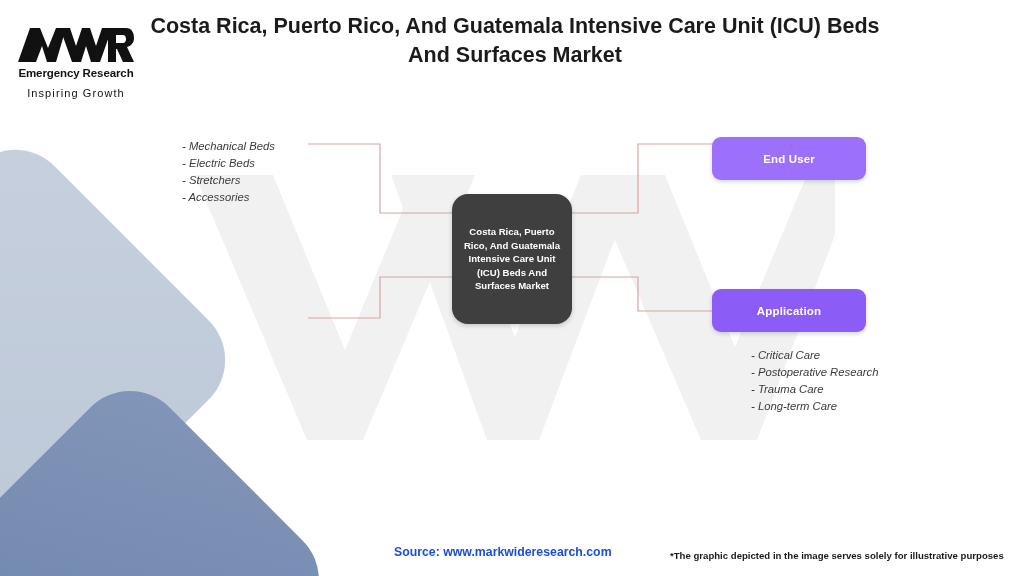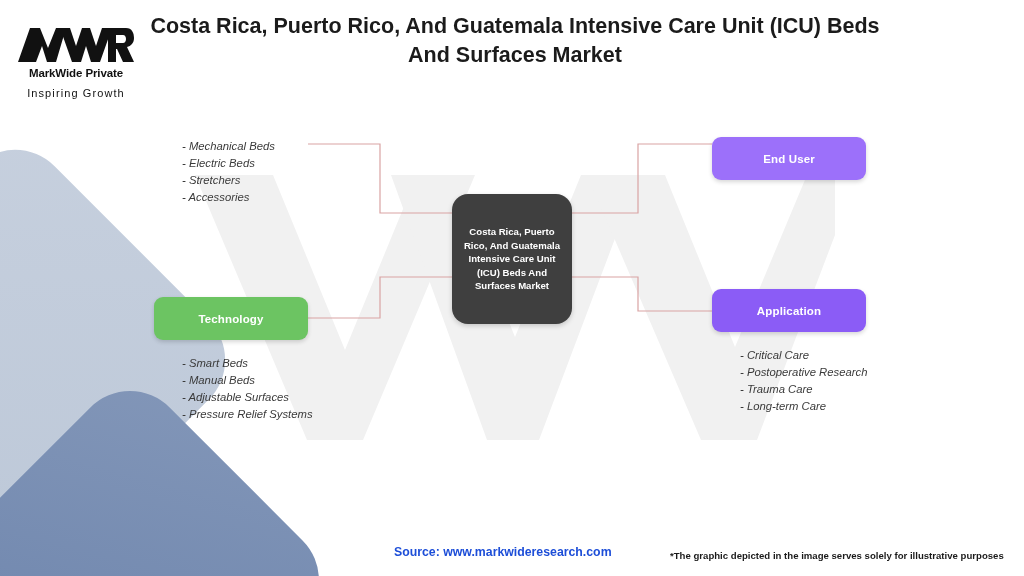--- a/index.html
+++ b/index.html
@@ -156,21 +156,21 @@
     white-space: nowrap;
   }
 
   .cat-product  { left: 154px; top: 123px; }
   .cat-product  .cat-list { margin-left: 28px; }
   .cat-tech     { left: 154px; top: 297px; }
   .cat-tech     .cat-list { margin-left: 28px; }
   .cat-enduser  { left: 712px; top: 137px; }
   .cat-enduser  .cat-list { margin-left: 28px; }
   .cat-app      { left: 712px; top: 289px; }
-  .cat-app      .cat-list { margin-left: 28px; }
+  .cat-app      .cat-list { margin-left: 39px; }
 
   
   .source {
     position: absolute;
     left: 394px;
     top: 545px;
     font-size: 12.3px;
     font-weight: bold;
     color: #1d4ed8;
   }
@@ -203,21 +203,21 @@
   </div>
 
   <div class="logo">
     <svg class="logo-mark" width="118" height="42" viewBox="0 0 118 42">
       <g fill="#111111">
         <path d="M2 38 L14 4 L24 4 L32 24 L40 4 L50 4 L40 38 L31 38 L26 22 L20 38 Z"></path>
         <path d="M44 4 L54 4 L60 22 L66 4 L74 4 L80 22 L86 4 L96 4 L84 38 L75 38 L70 22 L65 38 L56 38 Z"></path>
         <path d="M92 4 L110 4 C116 4 118 9 118 14 C118 19 115 22 111 23 L118 38 L107 38 L101 25 L100 25 L100 38 L92 38 Z M100 11 L100 19 L107 19 C109 19 110 17 110 15 C110 13 109 11 107 11 Z"></path>
       </g>
     </svg>
-    <div class="logo-name">MarkWide Private</div>
+    <div class="logo-name">Emergency Research</div>
     <div class="logo-tag">Inspiring Growth</div>
   </div>
 
   <div class="page-title">Costa Rica, Puerto Rico, And Guatemala Intensive Care Unit (ICU) Beds And Surfaces Market</div>
 
   <svg class="connectors" viewBox="0 0 1024 576">
     <g fill="none" stroke="#D9A3A3" stroke-width="1.2">
 
       <path d="M308 144 L380 144 L380 213 L452 213"></path>
 
@@ -235,31 +235,20 @@
 
   <div class="cat cat-product">
     <ul class="cat-list">
       <li>- Mechanical Beds</li>
       <li>- Electric Beds</li>
       <li>- Stretchers</li>
       <li>- Accessories</li>
     </ul>
   </div>
 
-  <div class="cat cat-tech">
-    <div class="cat-chip" style="background:#6CC462">
-      <span class="cat-chip-label">Technology</span>
-    </div>
-    <ul class="cat-list">
-      <li>- Smart Beds</li>
-      <li>- Manual Beds</li>
-      <li>- Adjustable Surfaces</li>
-      <li>- Pressure Relief Systems</li>
-    </ul>
-  </div>
 
   <div class="cat cat-enduser">
     <div class="cat-chip" style="background:#9C70FA">
       <span class="cat-chip-label">End User</span>
     </div>
   </div>
 
   <div class="cat cat-app">
     <div class="cat-chip" style="background:#8b5cf6">
       <span class="cat-chip-label">Application</span>

